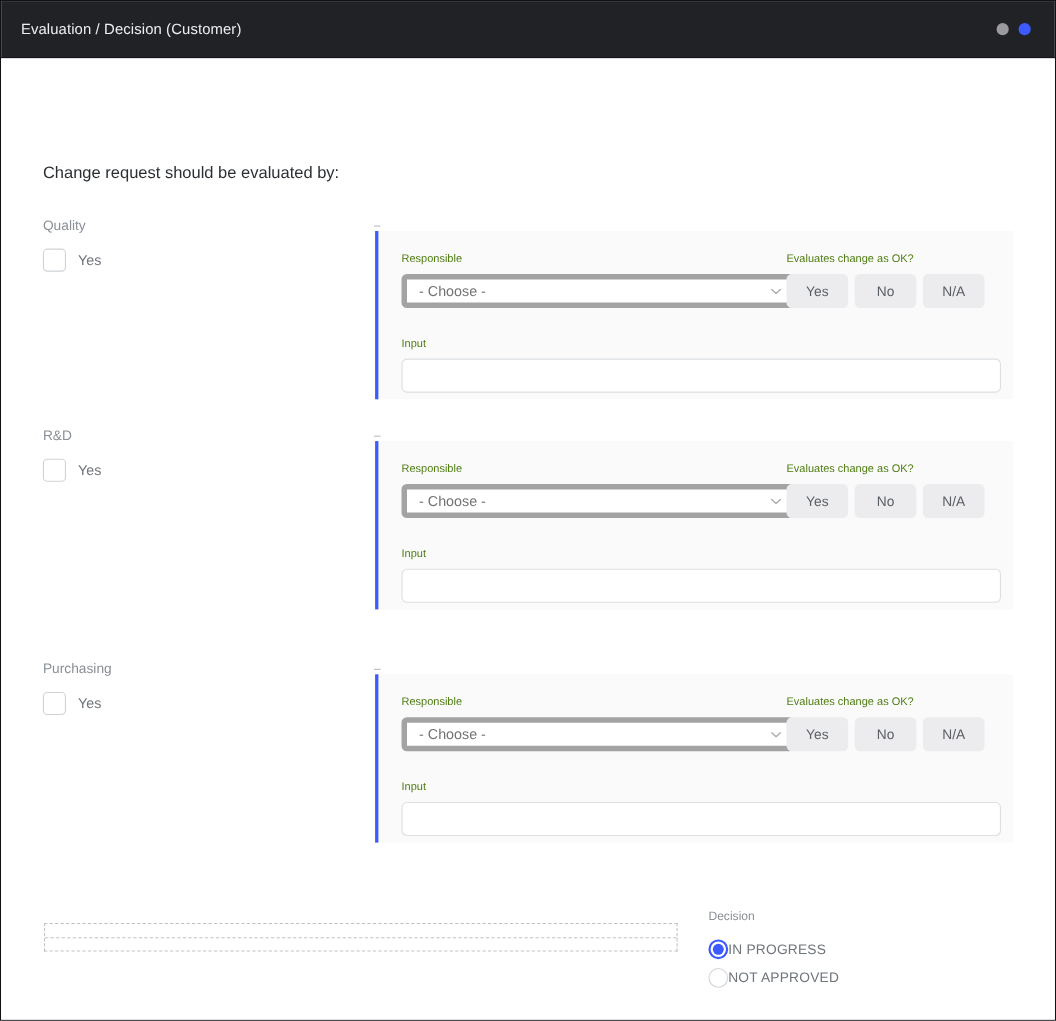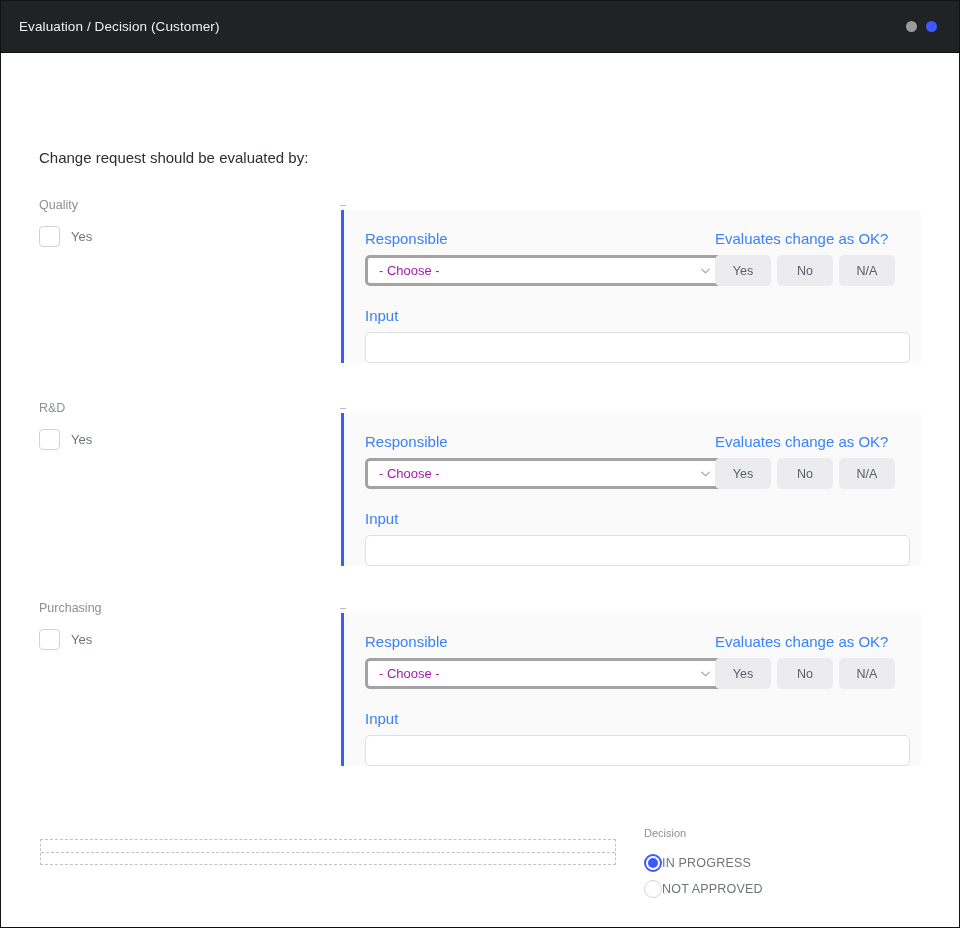--- a/index.html
+++ b/index.html
@@ -100,39 +100,39 @@
     height: 153px;
     background: #fafafa;
     border-left: 3px solid #3d5afe;
   }
   .panel-inner {
     padding: 20px 18px 0 21px;
     position: relative;
     height: 100%;
   }
   .field-label {
-    font-size: 15px;
-    color: #3b82f6;
+    font-size: 10px;
+    color: #4d7c0f;
     margin-bottom: 8px;
     white-space: nowrap;
   }
   .select-wrap {
     position: relative;
     width: 357px;
   }
   .select-box {
     width: 100%;
     height: 31px;
     background: #fff;
-    border: 3px solid #a3a3a3;
+    border: 5px solid #a3a3a3;
     border-radius: 5px;
     display: flex; align-items: center;
     padding: 0 30px 0 11px;
     font-size: 13px;
-    color: #a21caf;
+    color: #737373;
     white-space: nowrap;
     overflow: hidden;
   }
   .chev {
     position: absolute;
     right: 11px; top: 50%;
     transform: translateY(-50%);
     width: 11px; height: 11px;
     pointer-events: none;
     display: block;
@@ -277,21 +277,21 @@
             </div>
           </div>
           <div class="input-block">
             <div class="field-label">Input</div>
             <input class="text-input" type="text" value="" style="">
           </div>
         </div>
       </div>
     </div>
 
-    <div class="eval-row" style="top:348px;">
+    <div class="eval-row" style="top:336px;">
       <div class="eval-left">
         <div class="group-label">R&amp;D</div>
         <div class="checkline">
           <span class="checkbox"></span>
           <span class="checkline-label">Yes</span>
         </div>
       </div>
       <span class="tick-mark"></span>
       <div class="panel">
         <div class="panel-inner">

